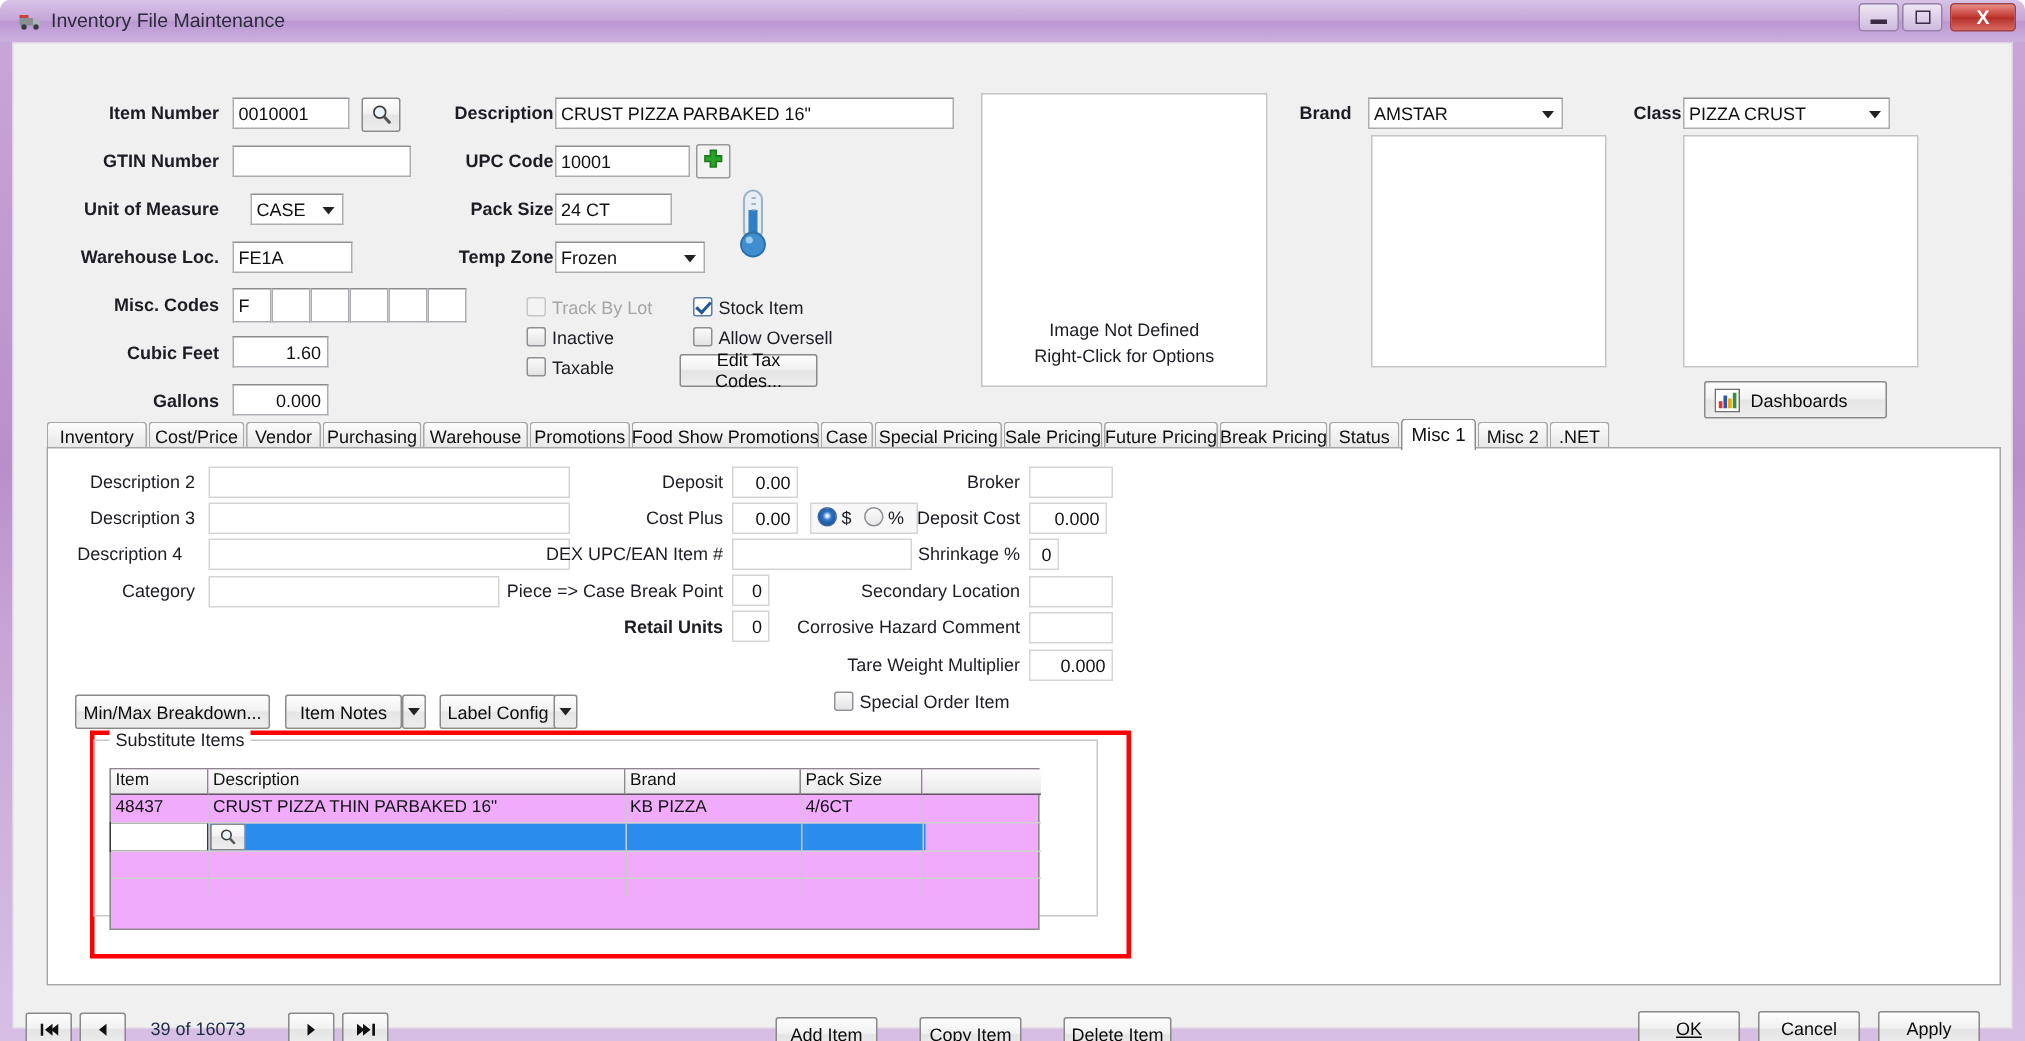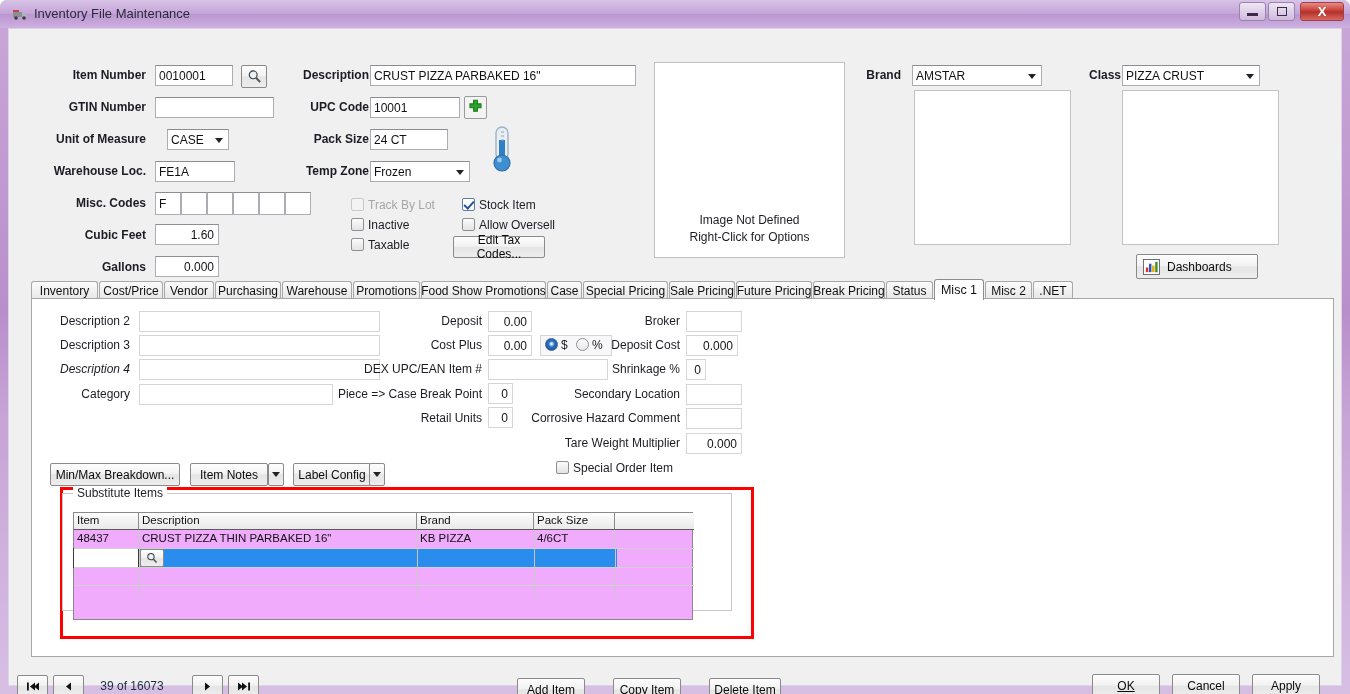--- a/index.html
+++ b/index.html
@@ -346,21 +346,21 @@
     </div>
 
     <div id="tabpanel">
 
       <div class="lbl" style="left:11px;top:15px;width:87px;text-align:right;">Description 2</div>
       <input class="inp flat" style="left: 107px; top: 12px; width: 241px;" value="">
 
       <div class="lbl" style="left:11px;top:39px;width:87px;text-align:right;">Description 3</div>
       <input class="inp flat" style="left: 107px; top: 36px; width: 241px;" value="">
 
-      <div class="lbl" style="left:11px;top:63px;width:87px;text-align:right;font-style:italic;">Description 4</div>
+      <div class="lbl" style="left:11px;top:63px;width:87px;text-align:center;">Description 4</div>
       <input class="inp flat" style="left: 107px; top: 60px; width: 241px;" value="">
 
       <div class="lbl" style="left:11px;top:88px;width:87px;text-align:right;">Category</div>
       <input class="inp flat" style="left: 107px; top: 85px; width: 194px;" value="">
 
       <div class="lbl" style="left:330px;top:15px;width:120px;text-align:right;">Deposit</div>
       <input class="inp flat num" style="left: 456px; top: 12px; width: 44px;" value="0.00">
 
       <div class="lbl" style="left:330px;top:39px;width:120px;text-align:right;">Cost Plus</div>
       <input class="inp flat num" style="left: 456px; top: 36px; width: 44px;" value="0.00">
@@ -372,21 +372,21 @@
       <div class="radio" style="left:544px;top:39px;">
         <span class="rb"></span><span>%</span>
       </div>
 
       <div class="lbl" style="left:300px;top:63px;width:150px;text-align:right;">DEX UPC/EAN Item #</div>
       <input class="inp flat" style="left: 456px; top: 60px; width: 120px;" value="">
 
       <div class="lbl" style="left:280px;top:88px;width:170px;text-align:right;">Piece =&gt; Case Break Point</div>
       <input class="inp flat num" style="left: 456px; top: 84px; width: 25px;" value="0">
 
-      <div class="lbl" style="left:330px;top:112px;width:120px;text-align:right;">Retail Units</div>
+      <div class="lbl" style="left:330px;top:112px;width:120px;text-align:right;font-weight:bold;">Retail Units</div>
       <input class="inp flat num" style="left: 456px; top: 108px; width: 25px;" value="0">
 
       <div class="lbl" style="left:500px;top:15px;width:148px;text-align:right;">Broker</div>
       <input class="inp flat" style="left: 654px; top: 12px; width: 56px;" value="">
 
       <div class="lbl" style="left:500px;top:39px;width:148px;text-align:right;">Deposit Cost</div>
       <input class="inp flat num" style="left: 654px; top: 36px; width: 52px;" value="0.000">
 
       <div class="lbl" style="left:500px;top:63px;width:148px;text-align:right;">Shrinkage %</div>
       <input class="inp flat num" style="left: 654px; top: 60px; width: 20px;" value="0">

